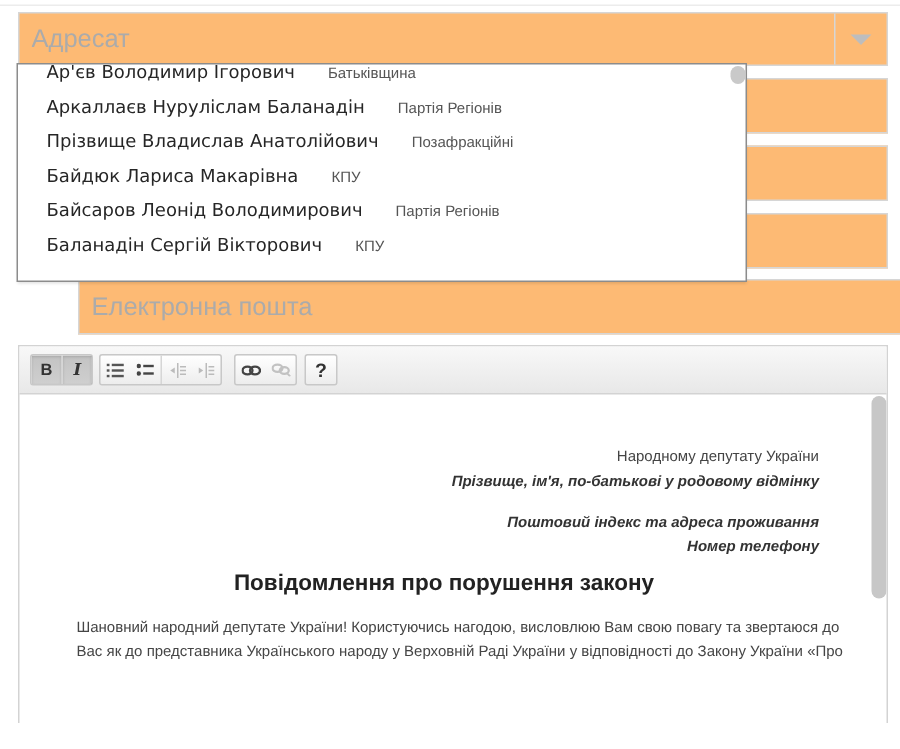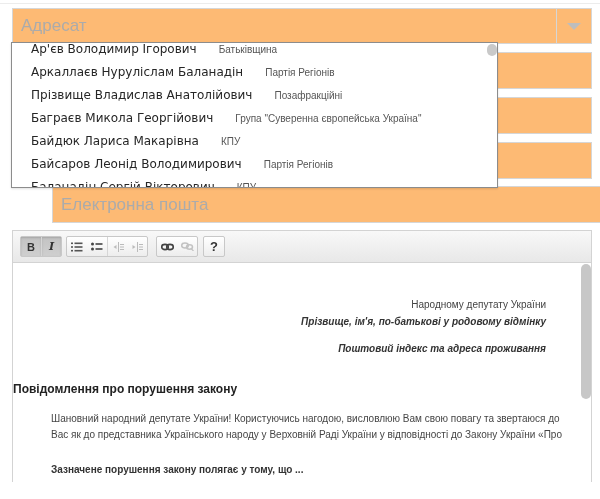--- a/index.html
+++ b/index.html
@@ -81,21 +81,21 @@
   .vscroll {
     position:absolute; right:0; top:1px; width:10px; height:135px; border-radius:5px; background:#c7c7c7;
   }
   .rline {
     position:absolute; right:45px; height:16px; line-height:16px; font-size:10px;
     white-space:nowrap; color:#444;
   }
   .rline.bi { font-weight:bold; font-style:italic; color:#333; }
   .heading {
     position:absolute; left:0; width:566px; top:116px; height:20px; line-height:20px;
-    text-align:left; font-size:12px; font-weight:bold; color:#222; white-space:nowrap;
+    text-align:center; font-size:15px; font-weight:bold; color:#222; white-space:nowrap;
   }
   .pline {
     position:absolute; left:38px; height:16px; line-height:16px; font-size:10px; color:#454545;
     white-space:nowrap;
   }
   .pline.b { font-weight:bold; color:#333; }
 </style>
 </head>
 <body>
 
@@ -125,23 +125,20 @@
 <div class="dropdown">
   <div class="list">
     <div class="row">
       <span class="name">Ар'єв Володимир Ігорович</span><span class="party">Батьківщина</span>
     </div>
     <div class="row">
       <span class="name">Аркаллаєв Нуруліслам Баланадін</span><span class="party">Партія Регіонів</span>
     </div>
     <div class="row">
       <span class="name">Прізвище Владислав Анатолійович</span><span class="party">Позафракційні</span>
-    </div>
-    <div class="row">
-      <span class="name">Баграєв Микола Георгійович</span><span class="party">Група "Суверенна європейська Україна"</span>
     </div>
     <div class="row">
       <span class="name">Байдюк Лариса Макарівна</span><span class="party">КПУ</span>
     </div>
     <div class="row">
       <span class="name">Байсаров Леонід Володимирович</span><span class="party">Партія Регіонів</span>
     </div>
     <div class="row">
       <span class="name">Баланадін Сергій Вікторович</span><span class="party">КПУ</span>
     </div>
@@ -219,22 +216,22 @@
       <div class="tb">
         <span class="help-glyph">?</span>
       </div>
     </div>
   </div>
 
   <div class="content">
     <div class="rline" style="top:34px;">Народному депутату України</div>
     <div class="rline bi" style="top:78px;">Поштовий індекс та адреса проживання</div>
     <div class="rline bi" style="top:51px;">Прізвище, ім'я, по-батькові у родовому відмінку</div>
+    <div class="rline bi" style="top:94px;">Номер телефону</div>
 
     <div class="heading">Повідомлення про порушення закону</div>
 
     <div class="pline" style="top:148px;">Шановний народний депутате України! Користуючись нагодою, висловлюю Вам свою повагу та звертаюся до</div>
     <div class="pline" style="top:164px;">Вас як до представника Українського народу у Верховній Раді України у відповідності до Закону України «Про</div>
-    <div class="pline b" style="top:199px;">Зазначене порушення закону полягає у тому, що ...</div>
 
     <div class="vscroll"></div>
   </div>
 </div>
 
 </body></html>

